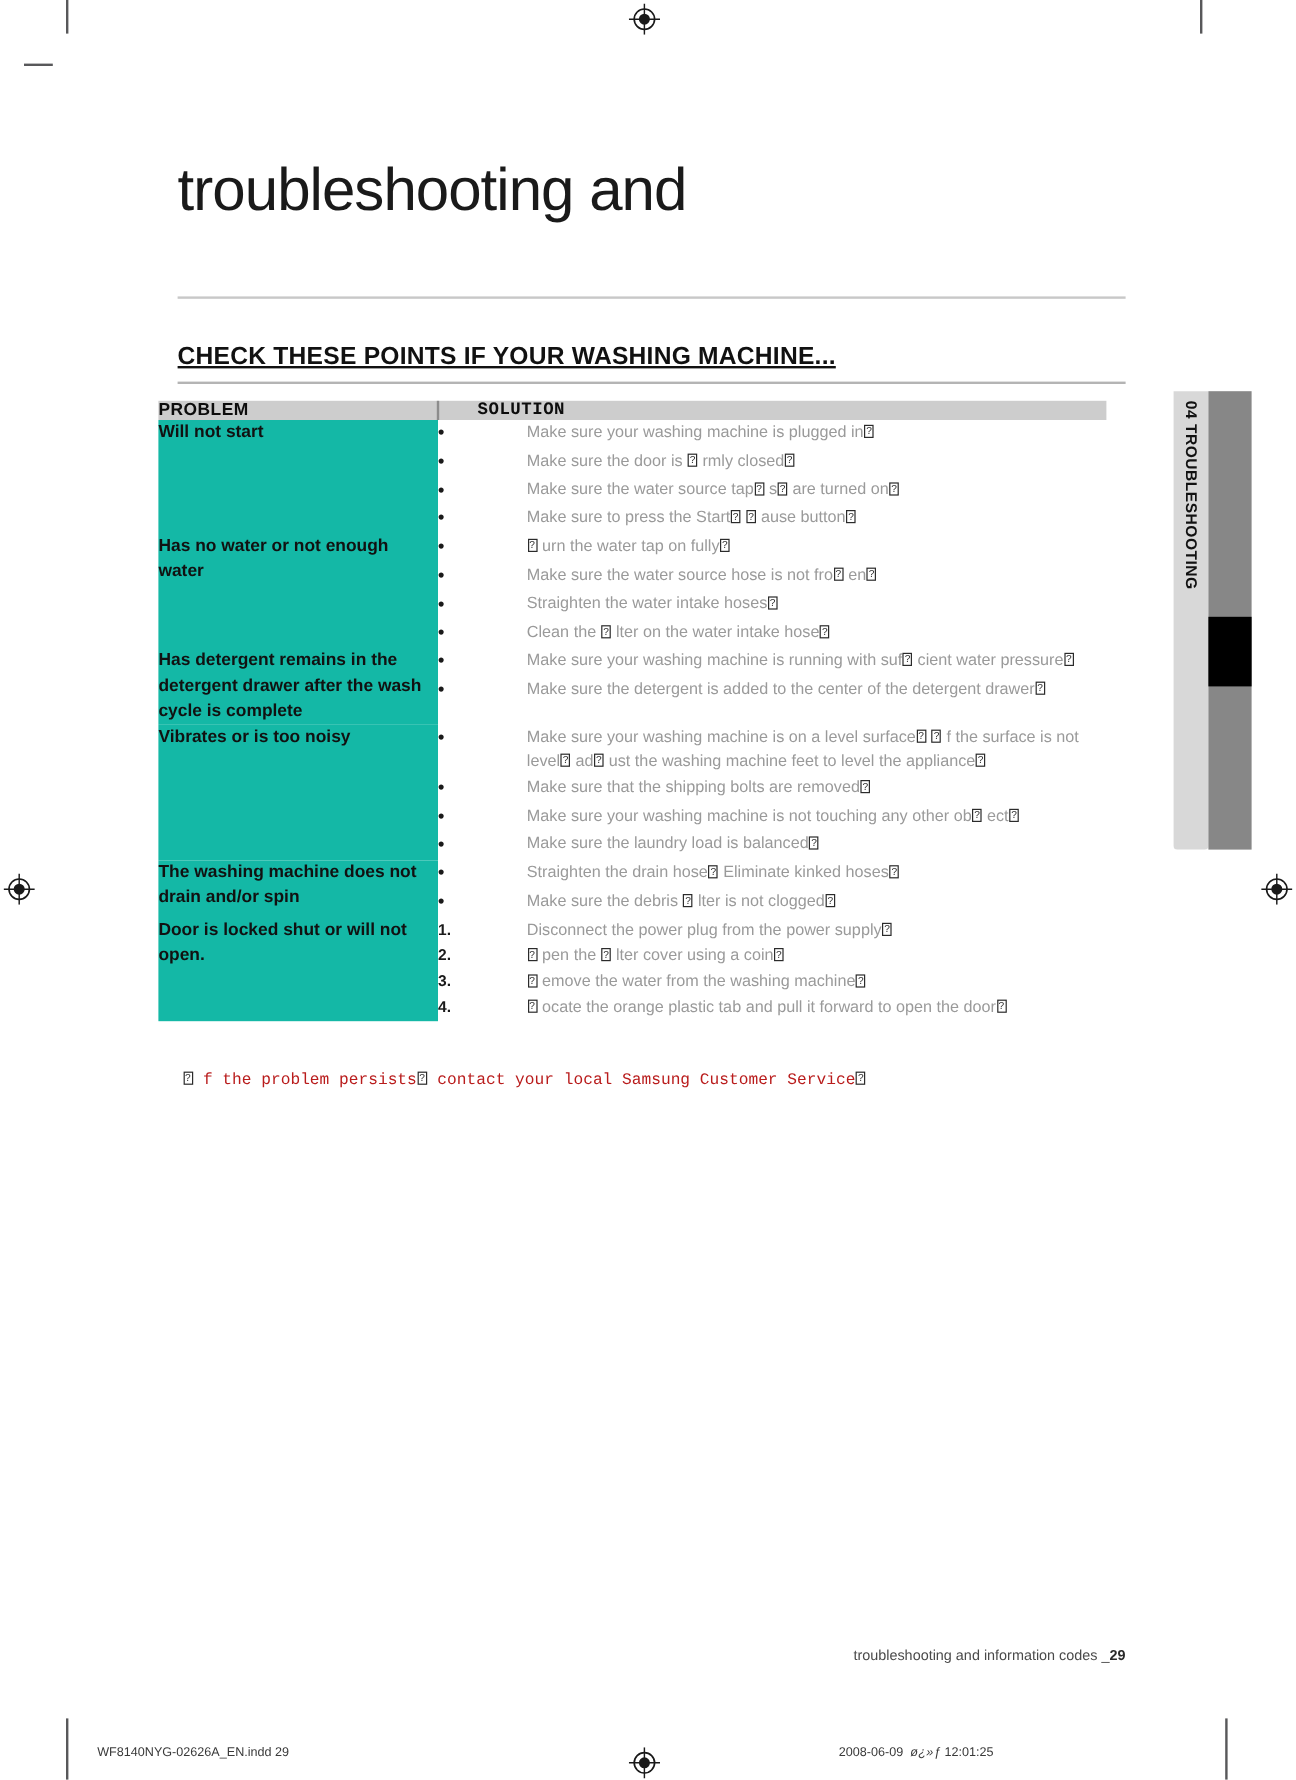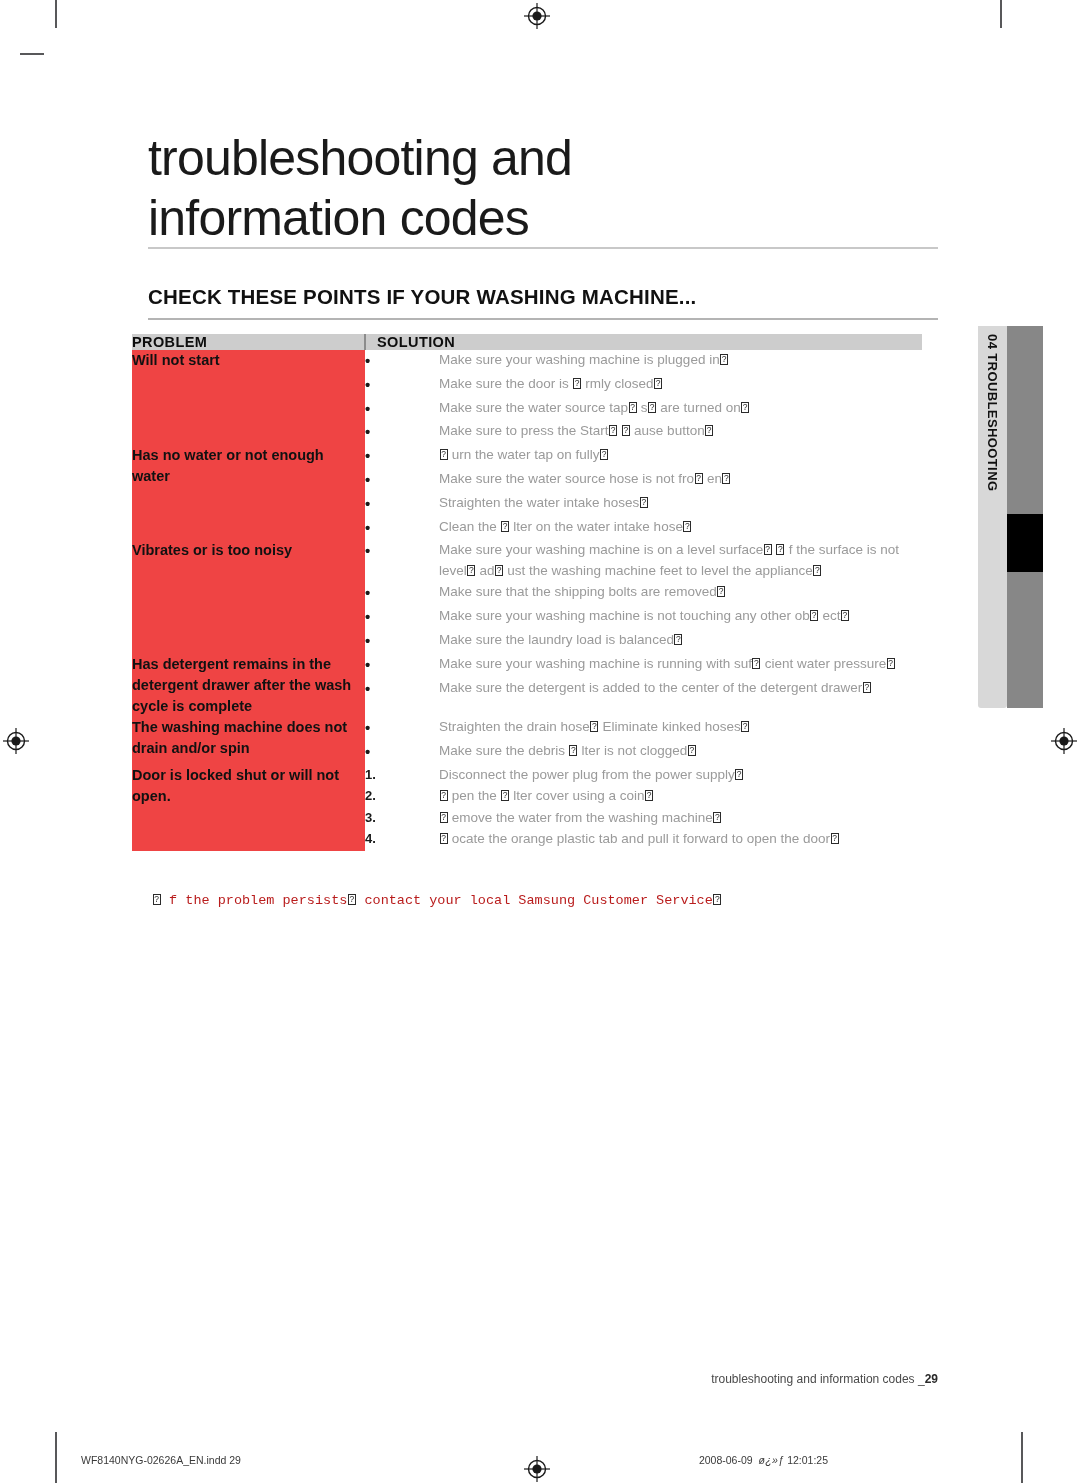--- a/index.html
+++ b/index.html
@@ -61,20 +61,21 @@
 
   .section-heading {
     position: absolute;
     left: 148px;
     top: 285px;
     width: 790px;
     font-size: 20.5px;
     font-weight: bold;
     letter-spacing: 0.2px;
     color: #111111;
+    text-decoration: underline;
   }
   .heading-rule {
     position: absolute;
     left: 148px;
     top: 318px;
     width: 790px;
     height: 2px;
     background: #b4b4b4;
   }
 
@@ -101,25 +102,26 @@
     font-size: 14.5px;
     font-weight: bold;
     color: #0d0d0d;
     letter-spacing: 0.4px;
     padding: 9px 0 9px 12px;
     border-bottom: 2px solid #8c8c8c;
     text-align: left;
   }
   .hdr-cell.sol {
     border-left: 2px solid #8c8c8c;
-    padding-left: 11px;
+    padding-left: 32px;
+    font-family: Liberation Mono, monospace;
   }
 
   .prob-cell {
-    background: #ef4444;
+    background: #14b8a6;
     font-size: 14.5px;
     font-weight: bold;
     color: #111111;
     line-height: 1.46;
     padding: 8px 10px 10px 12px;
     border-bottom: 2px solid #8c8c8c;
   }
   .sol-cell {
     background: #ffffff;
     border-left: 2px solid #8c8c8c;
@@ -312,21 +314,20 @@
     <svg width="26" height="26" viewBox="0 0 26 26">
       <circle cx="13" cy="13" r="8.5" fill="none" stroke="#1a1a1a" stroke-width="1.4"></circle>
       <circle cx="13" cy="13" r="4.6" fill="#1a1a1a"></circle>
       <line x1="13" y1="0" x2="13" y2="26" stroke="#1a1a1a" stroke-width="1.2"></line>
       <line x1="0" y1="13" x2="26" y2="13" stroke="#1a1a1a" stroke-width="1.2"></line>
     </svg>
   </div>
 
   <div class="title-block">
     <div class="chapter-title">troubleshooting and</div>
-    <div class="chapter-title">information codes</div>
   </div>
   <div class="title-rule"></div>
 
   <div class="section-heading">CHECK THESE POINTS IF YOUR WASHING MACHINE...</div>
   <div class="heading-rule"></div>
 
   <table class="tbl">
     <colgroup>
         <col class="c1">
         <col class="c2">
@@ -378,53 +379,53 @@
                 <span class="sol-text">Straighten the water intake hoses<span class="tofu"></span></span>
               </div>
               <div class="sol-item">
                 <span class="sol-marker dot">•</span>
                 <span class="sol-text">Clean the <span class="tofu"></span> lter on the water intake hose<span class="tofu"></span></span>
               </div>
             </div>
           </td>
         </tr>
         <tr>
+          <td class="prob-cell">Has detergent remains in the detergent drawer after the wash cycle is complete</td>
+          <td class="sol-cell">
+            <div class="sol-list">
+              <div class="sol-item">
+                <span class="sol-marker dot">•</span>
+                <span class="sol-text">Make sure your washing machine is running with suf<span class="tofu"></span> cient water pressure<span class="tofu"></span></span>
+              </div>
+              <div class="sol-item">
+                <span class="sol-marker dot">•</span>
+                <span class="sol-text">Make sure the detergent is added to the center of the detergent drawer<span class="tofu"></span></span>
+              </div>
+            </div>
+          </td>
+        </tr>
+        <tr>
           <td class="prob-cell">Vibrates or is too noisy</td>
           <td class="sol-cell">
             <div class="sol-list">
               <div class="sol-item">
                 <span class="sol-marker dot">•</span>
                 <span class="sol-text">Make sure your washing machine is on a level surface<span class="tofu"></span>  <span class="tofu"></span> f the surface is not level<span class="tofu"></span>  ad<span class="tofu"></span> ust the washing machine feet to level the appliance<span class="tofu"></span></span>
               </div>
               <div class="sol-item">
                 <span class="sol-marker dot">•</span>
                 <span class="sol-text">Make sure that the shipping bolts are removed<span class="tofu"></span></span>
               </div>
               <div class="sol-item">
                 <span class="sol-marker dot">•</span>
                 <span class="sol-text">Make sure your washing machine is not touching any other ob<span class="tofu"></span> ect<span class="tofu"></span></span>
               </div>
               <div class="sol-item">
                 <span class="sol-marker dot">•</span>
                 <span class="sol-text">Make sure the laundry load is balanced<span class="tofu"></span></span>
-              </div>
-            </div>
-          </td>
-        </tr>
-        <tr>
-          <td class="prob-cell">Has detergent remains in the detergent drawer after the wash cycle is complete</td>
-          <td class="sol-cell">
-            <div class="sol-list">
-              <div class="sol-item">
-                <span class="sol-marker dot">•</span>
-                <span class="sol-text">Make sure your washing machine is running with suf<span class="tofu"></span> cient water pressure<span class="tofu"></span></span>
-              </div>
-              <div class="sol-item">
-                <span class="sol-marker dot">•</span>
-                <span class="sol-text">Make sure the detergent is added to the center of the detergent drawer<span class="tofu"></span></span>
               </div>
             </div>
           </td>
         </tr>
         <tr>
           <td class="prob-cell">The washing machine does not drain and/or spin</td>
           <td class="sol-cell">
             <div class="sol-list">
               <div class="sol-item">
                 <span class="sol-marker dot">•</span>

